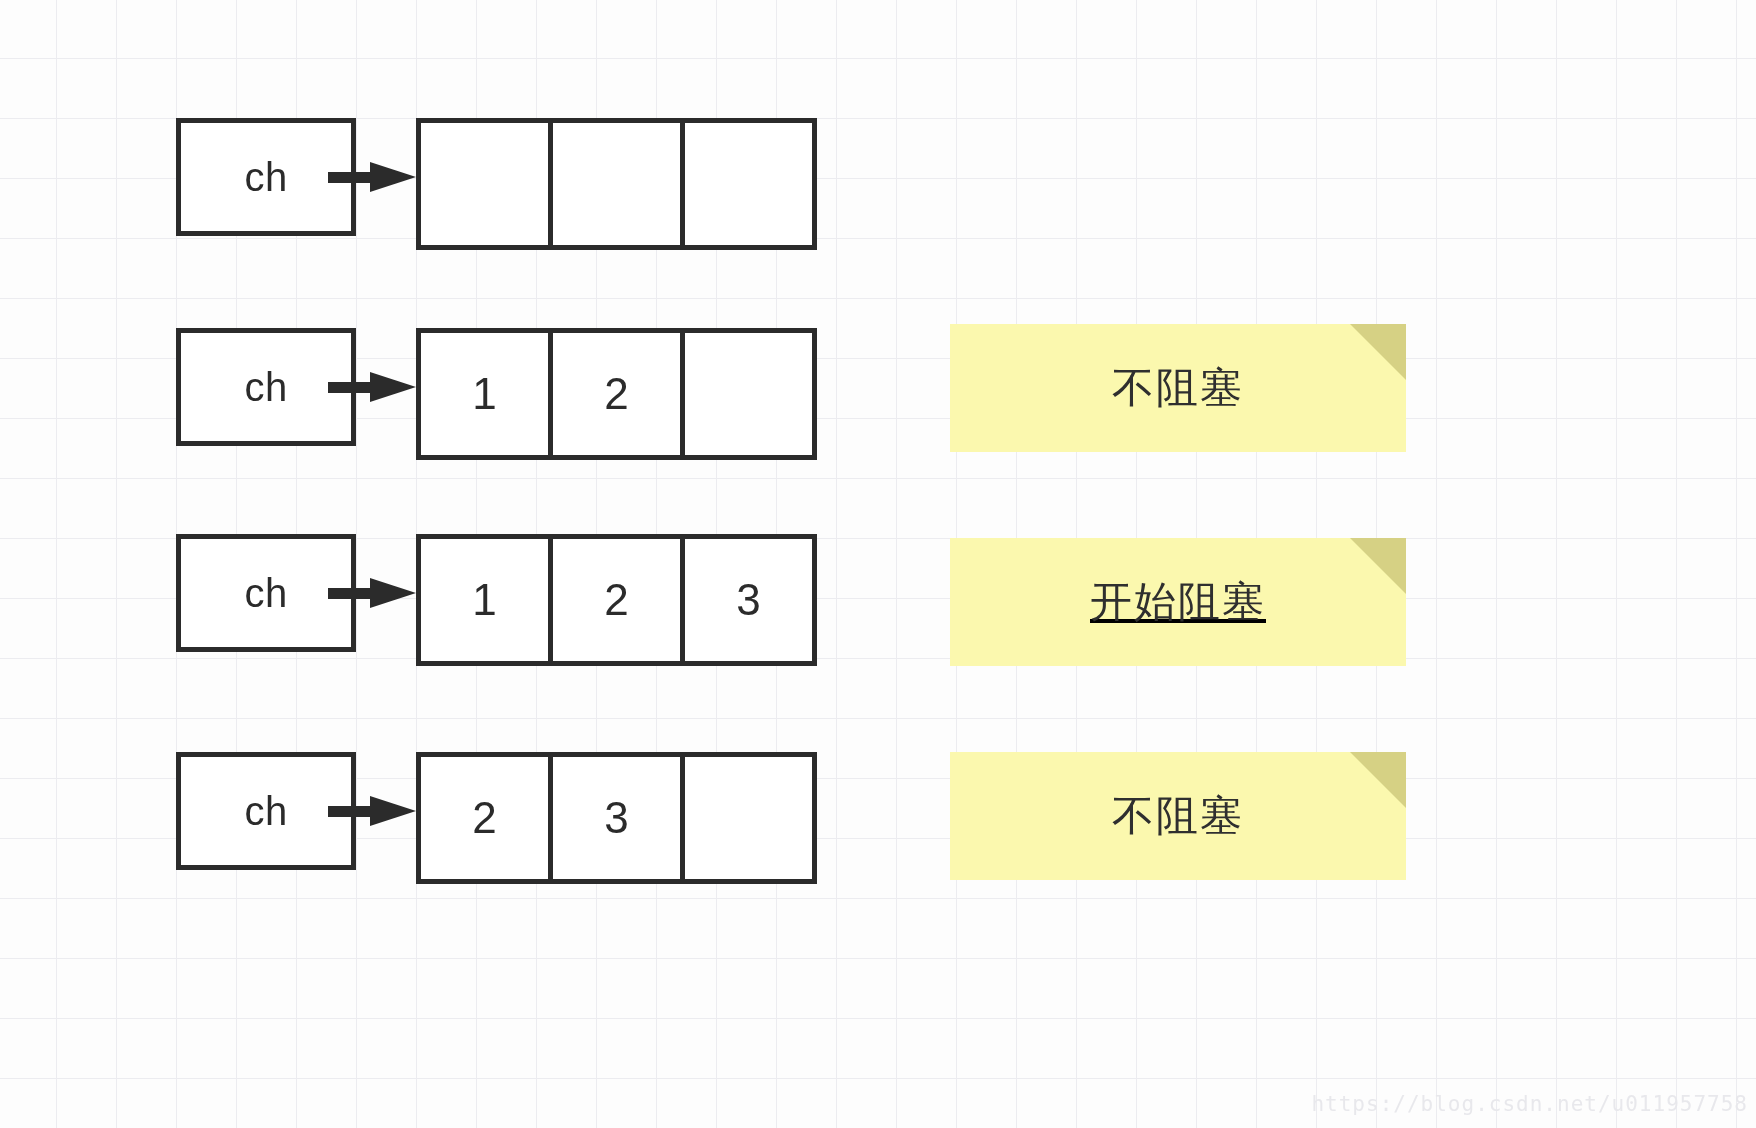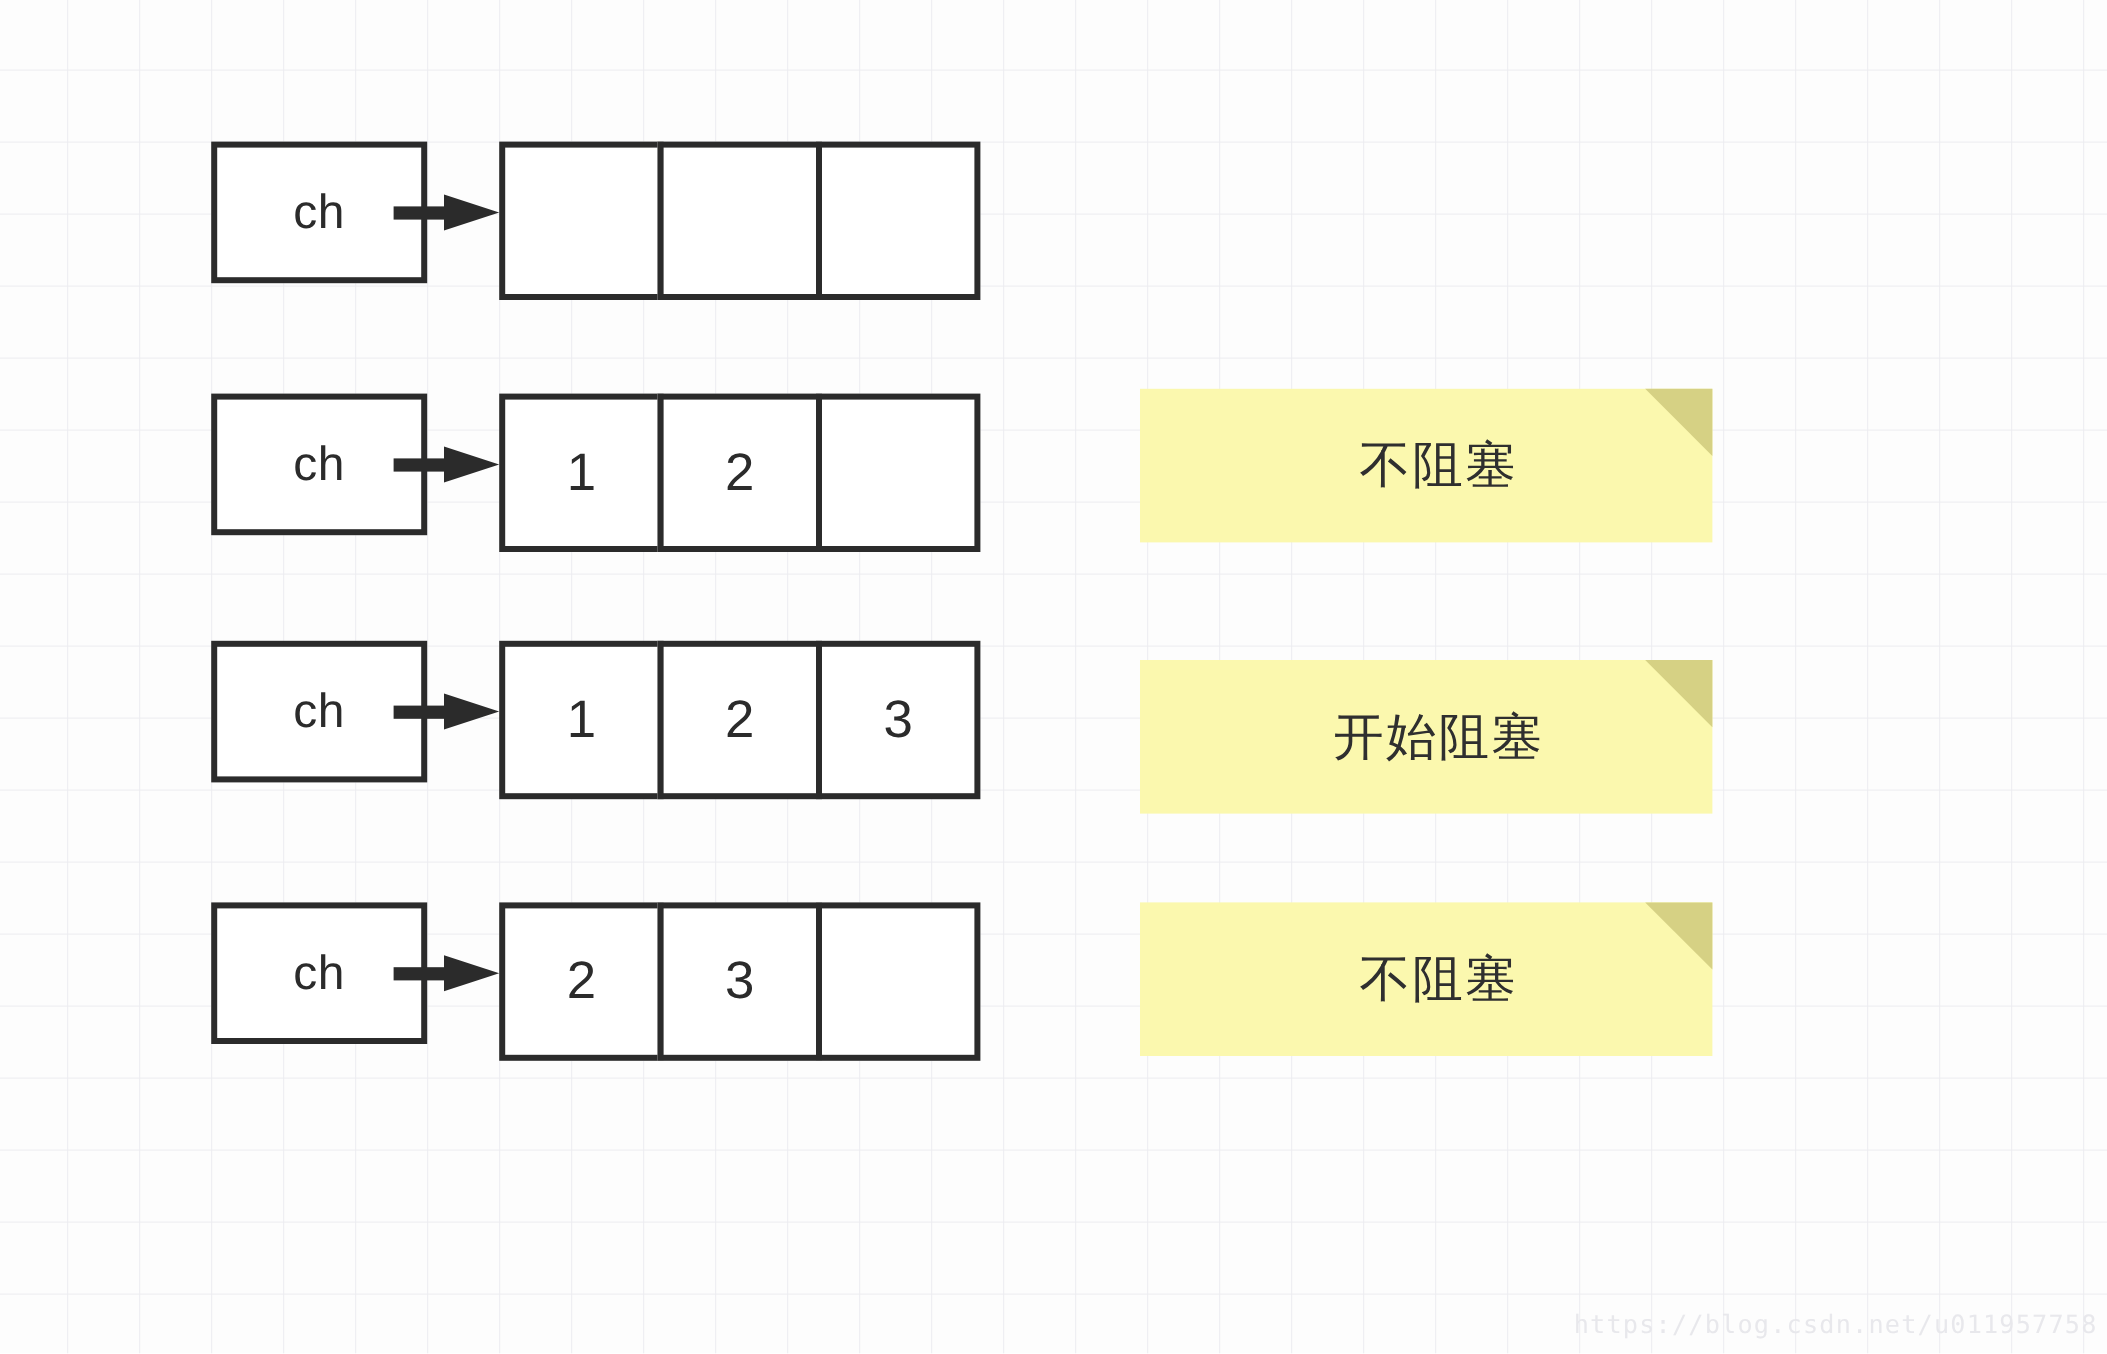--- a/index.html
+++ b/index.html
@@ -104,21 +104,20 @@
   
   .note {
     position: absolute;
     left: 950px;
     width: 456px;
     height: 128px;
     background: #fbf8ae;
     display: flex;
     align-items: center;
     justify-content: center;
-    padding-left: 21px;
   }
   .note-fold {
     position: absolute;
     right: 0;
     top: 0;
     width: 0;
     height: 0;
     border-left: 56px solid transparent;
     border-top: 56px solid #d6d184;
   }
@@ -207,21 +206,21 @@
       <div class="cell">
         <span class="cell-value">1</span>
       </div>
       <div class="cell">
         <span class="cell-value">2</span>
       </div>
       <div class="cell">
         <span class="cell-value">3</span>
       </div>
     </div>
-    <div class="note" style="top:16px;">
+    <div class="note" style="top:4px;text-decoration:underline;">
       <span class="note-text">开始阻塞</span>
       <span class="note-fold"></span>
     </div>
   </div>
 
   <div class="row" style="top:752px;">
     <div class="ch-box">
       <span class="ch-label">ch</span>
     </div>
     <div class="arrow">

